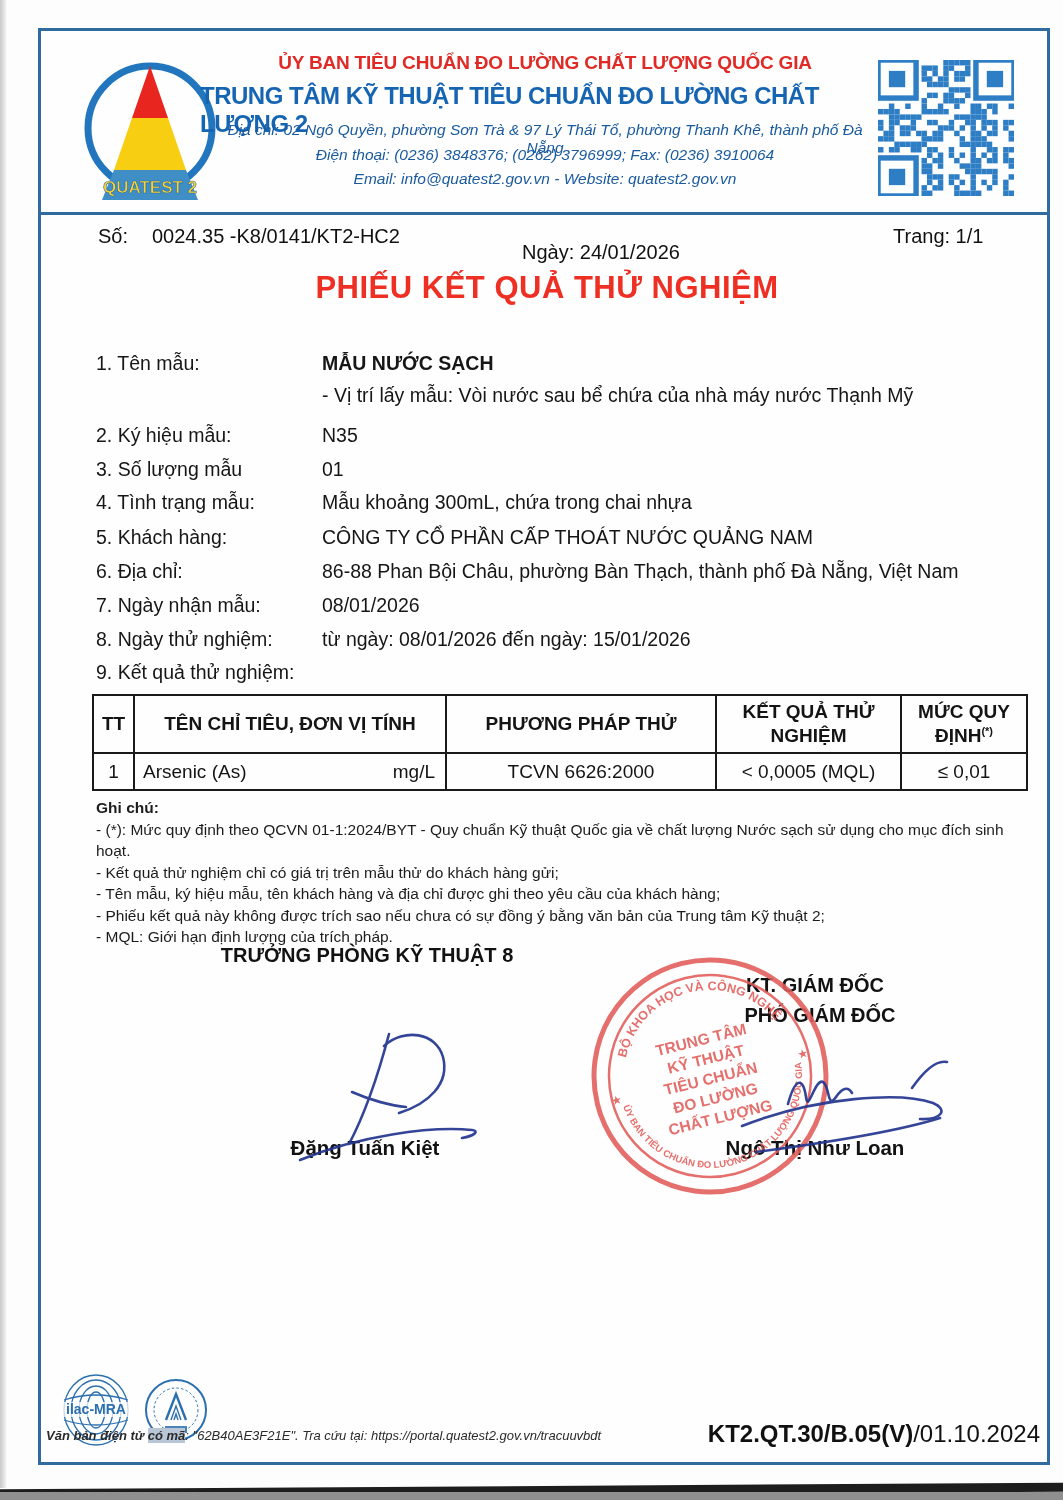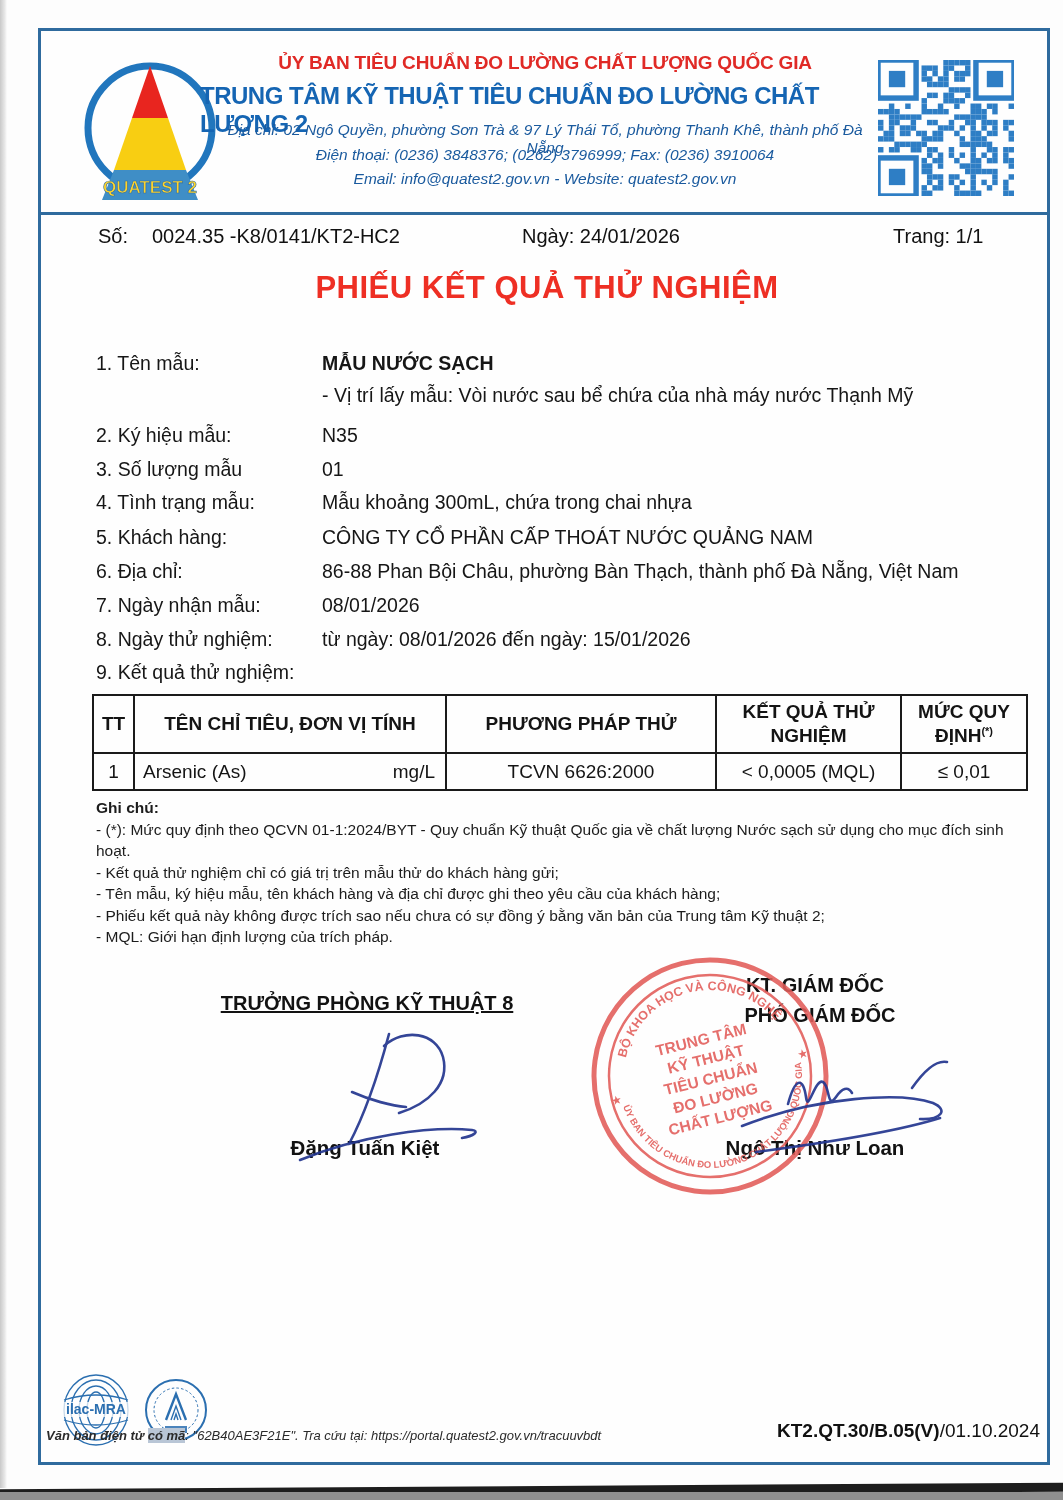--- a/index.html
+++ b/index.html
@@ -28,21 +28,21 @@
     color:#e02a26; font-size:19px; font-weight:700; letter-spacing:-0.2px; }
   .org2 { left:200px; top:82px; width:690px; text-align:left;
     color:#1565b3; font-size:24px; font-weight:700; letter-spacing:-0.5px; }
   .contact { left:215px; width:660px; text-align:center; color:#1a5a9e; font-size:15.5px;font-style:italic; }
   .c1 { top:121px; } .c2 { top:146px; } .c3 { top:170px; }
 
   
   .meta { font-size:20px; color:#111; }
   .m-so-label { left:98px; top:225px; }
   .m-so-value { left:152px; top:225px; }
-  .m-ngay { left:522px; top:225px; }
+  .m-ngay { left:522px; top:241px; }
   .m-trang { left:893px; top:225px; }
 
   .doc-title { left:132px; top:270px; width:830px; text-align:center;
     color:#ee2f24; font-size:31px; font-weight:700; letter-spacing:0.5px; }
 
   
   .frow { font-size:19.5px; color:#161616; }
   .frow .lbl { position:absolute; left:96px; top:0; white-space:nowrap; }
   .frow .val { position:absolute; left:322px; top:0; white-space:nowrap; }
   .bold { font-weight:700; }
@@ -56,36 +56,36 @@
   td.name-cell { text-align:left; }
   .name-flex { display:flex; justify-content:space-between; align-items:baseline; padding:0 6px 0 4px;gap:12px; }
   sup.mark { font-size:11px; vertical-align:super; }
 
   
   .notes { left:96px; top:797px; width:928px; font-size:15.5px; line-height:21.5px; color:#1c1c1c; }
   .notes .nt { font-weight:700; }
 
   
   .sig-title { font-size:20px; font-weight:700; color:#121212; text-align:center; }
-  .lt { left:212px; top:992px; width:310px;text-decoration:underline; }
+  .lt { left:212px; top:944px; width:310px; }
   .rt1 { left:660px; top:974px; width:310px; }
   .rt2 { left:665px; top:1004px; width:310px; }
   .sig-name { font-size:20.5px; font-weight:700; color:#121212; text-align:center; }
   .ln { left:215px; top:1136px; width:300px; }
   .rn { left:665px; top:1136px; width:300px; }
 
   .stamp-wrap { left:586px; top:952px; width:248px; height:248px;
     transform:rotate(-14deg); opacity:0.88; }
   .ink-overlay { left:0; top:0; width:1063px; height:1500px; pointer-events:none; }
 
   
   .foot-text { left:46px; top:1428px; font-size:13px; font-style:italic; color:#2a2a2a; }
   .foot-text .fb { font-weight:700; }
   .foot-text .hl { font-weight:700; background:#b9c6d6; }
-  .doc-code { left:700px; top:1420px; width:340px; text-align:right; font-size:19px; color:#111; }
+  .doc-code { left:700px; top:1420px; width:340px; text-align:right; font-size:24px; color:#111; }
   .doc-code .cb { font-weight:700; }
   .logo-ilac { left:52px; top:1368px; }
   .logo-boa { left:138px; top:1368px; }
   .qr-box { left:878px; top:60px; width:136px; height:136px; }
   .org-logo { left:72px; top:44px; }
 </style>
 </head>
 <body>
 
 <div id="page">

